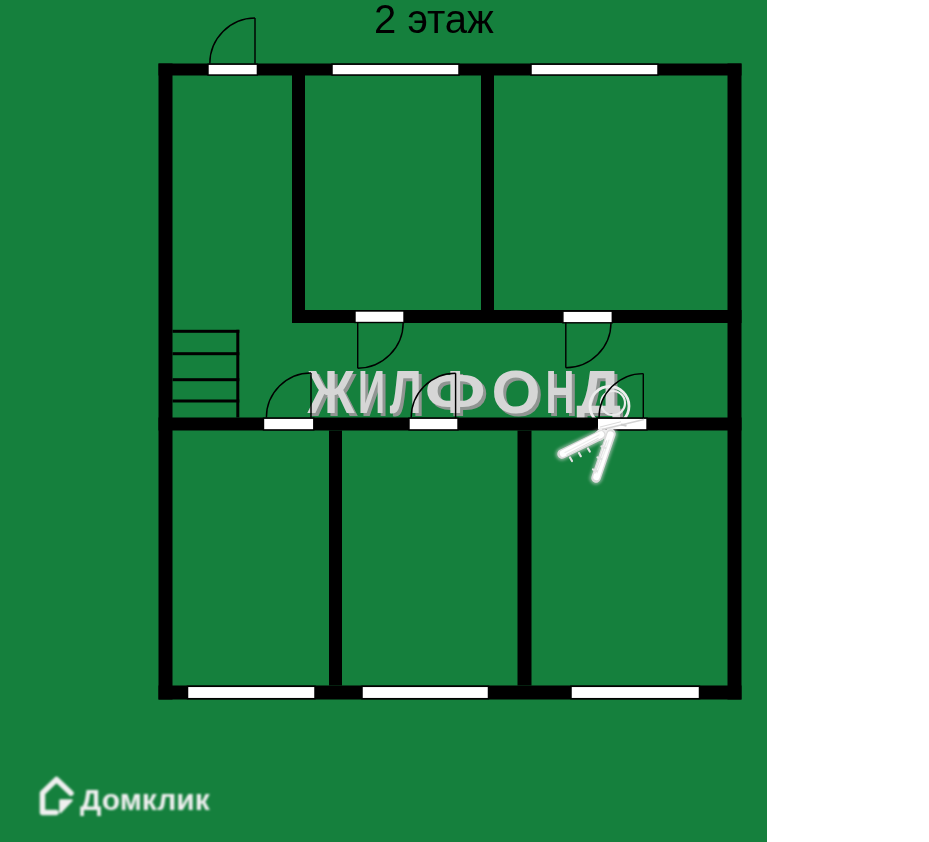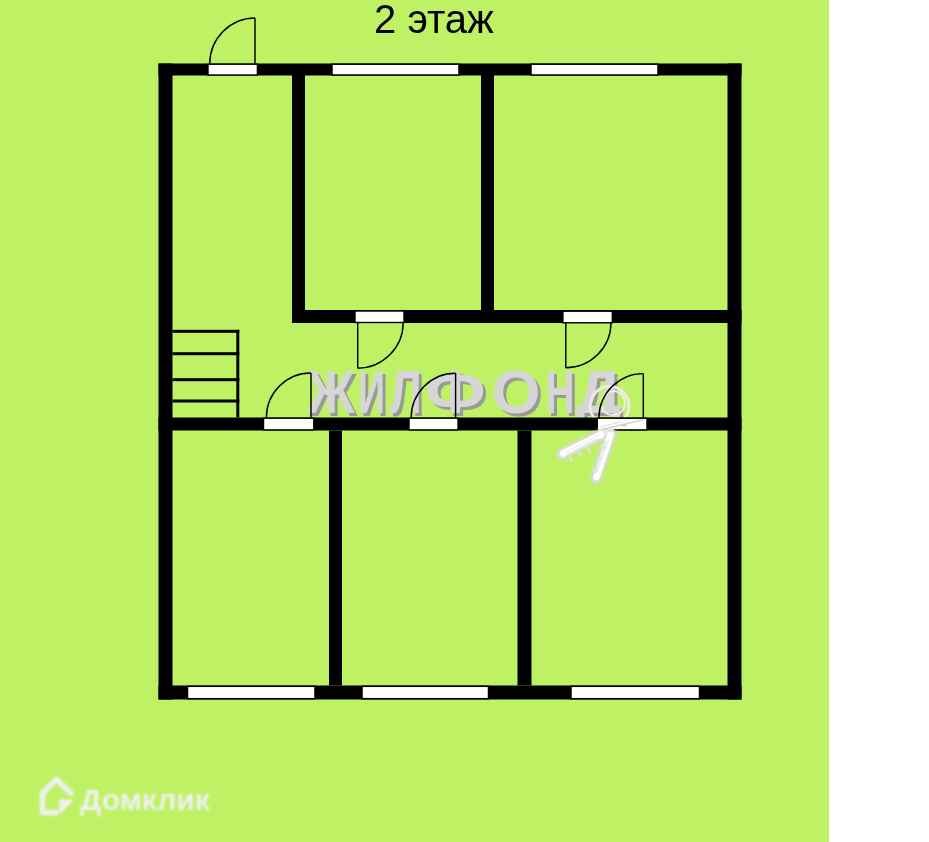--- a/index.html
+++ b/index.html
@@ -1,16 +1,16 @@
 <!DOCTYPE html>
 <html><head>
 <meta charset="utf-8">
 <style>
   html,body{margin:0;padding:0;background:#fff;}
-  .page{position:relative;width:829px;height:842px;background:#bef264;overflow:hidden;
+  .page{position:relative;width:767px;height:842px;background:#15803d;overflow:hidden;
         font-family:"Liberation Sans", sans-serif;}
   svg{position:absolute;left:0;top:0;}
 </style>
 </head>
 <body>
 <div class="page">
 <svg width="929" height="842" viewBox="0 0 929 842" xmlns="http://www.w3.org/2000/svg">
 
 <text x="434" y="32.8" font-size="40" fill="#000" text-anchor="middle" font-family="Liberation Sans, sans-serif">2 этаж</text>
 

